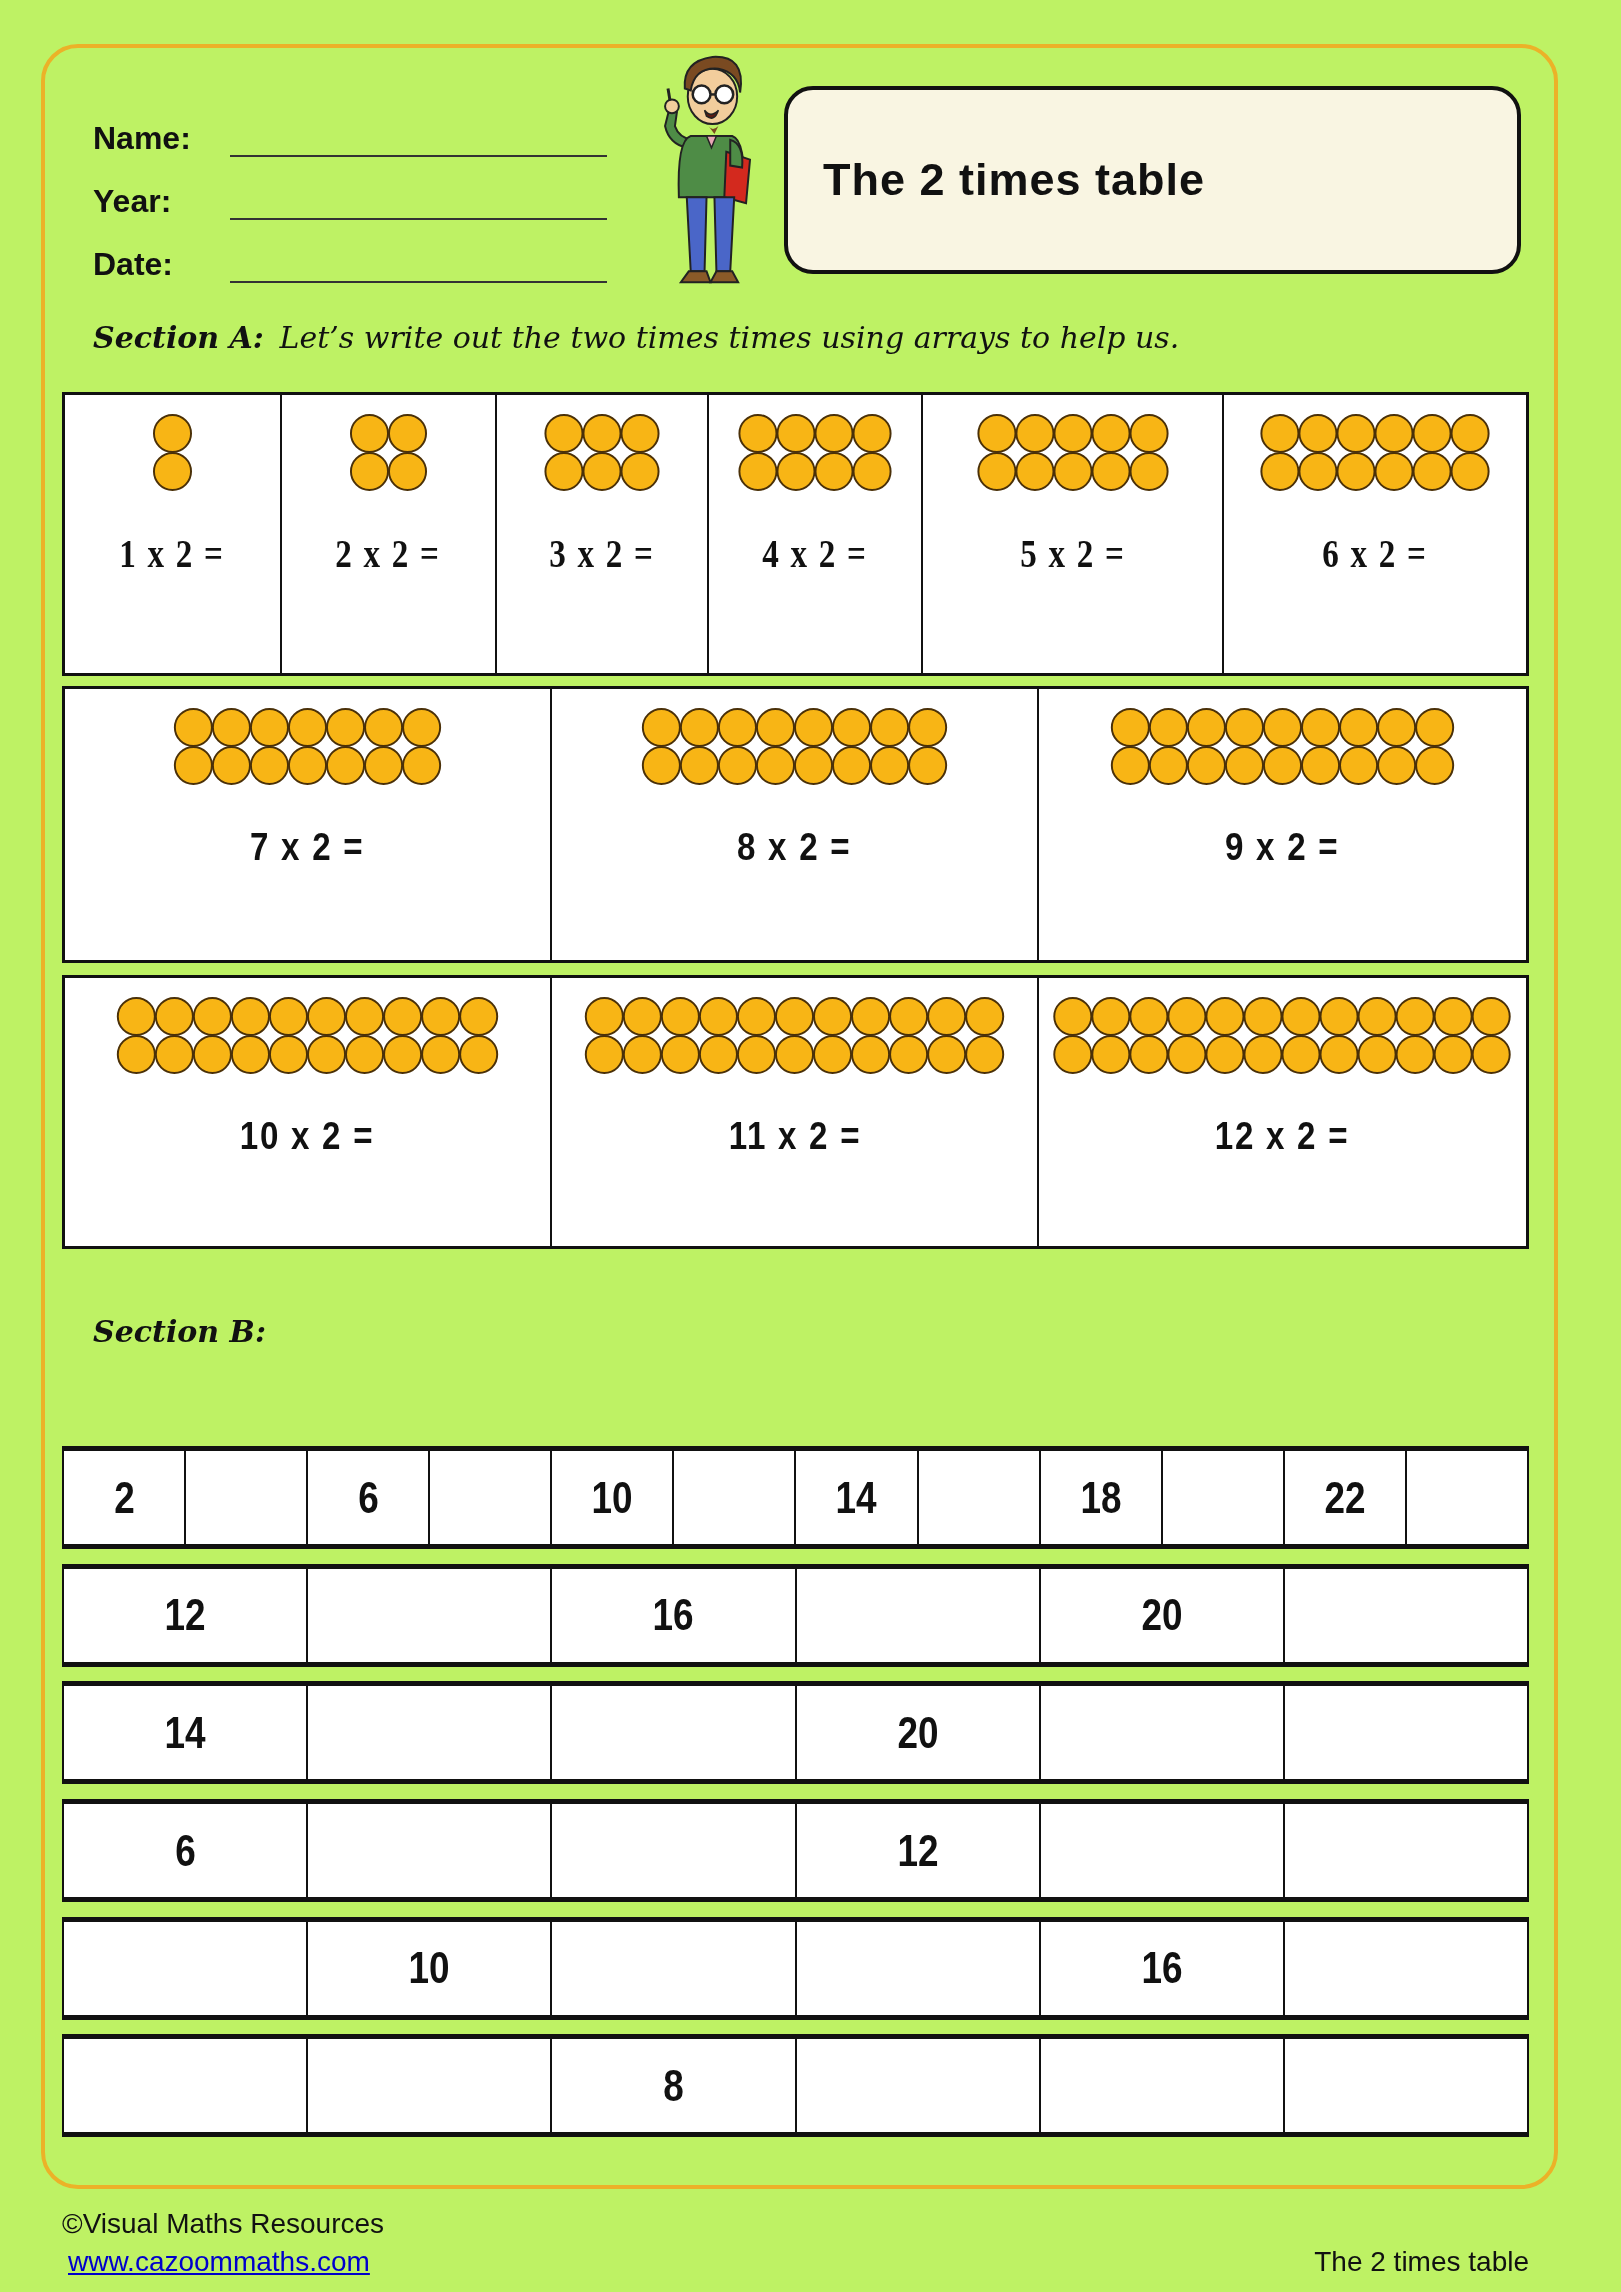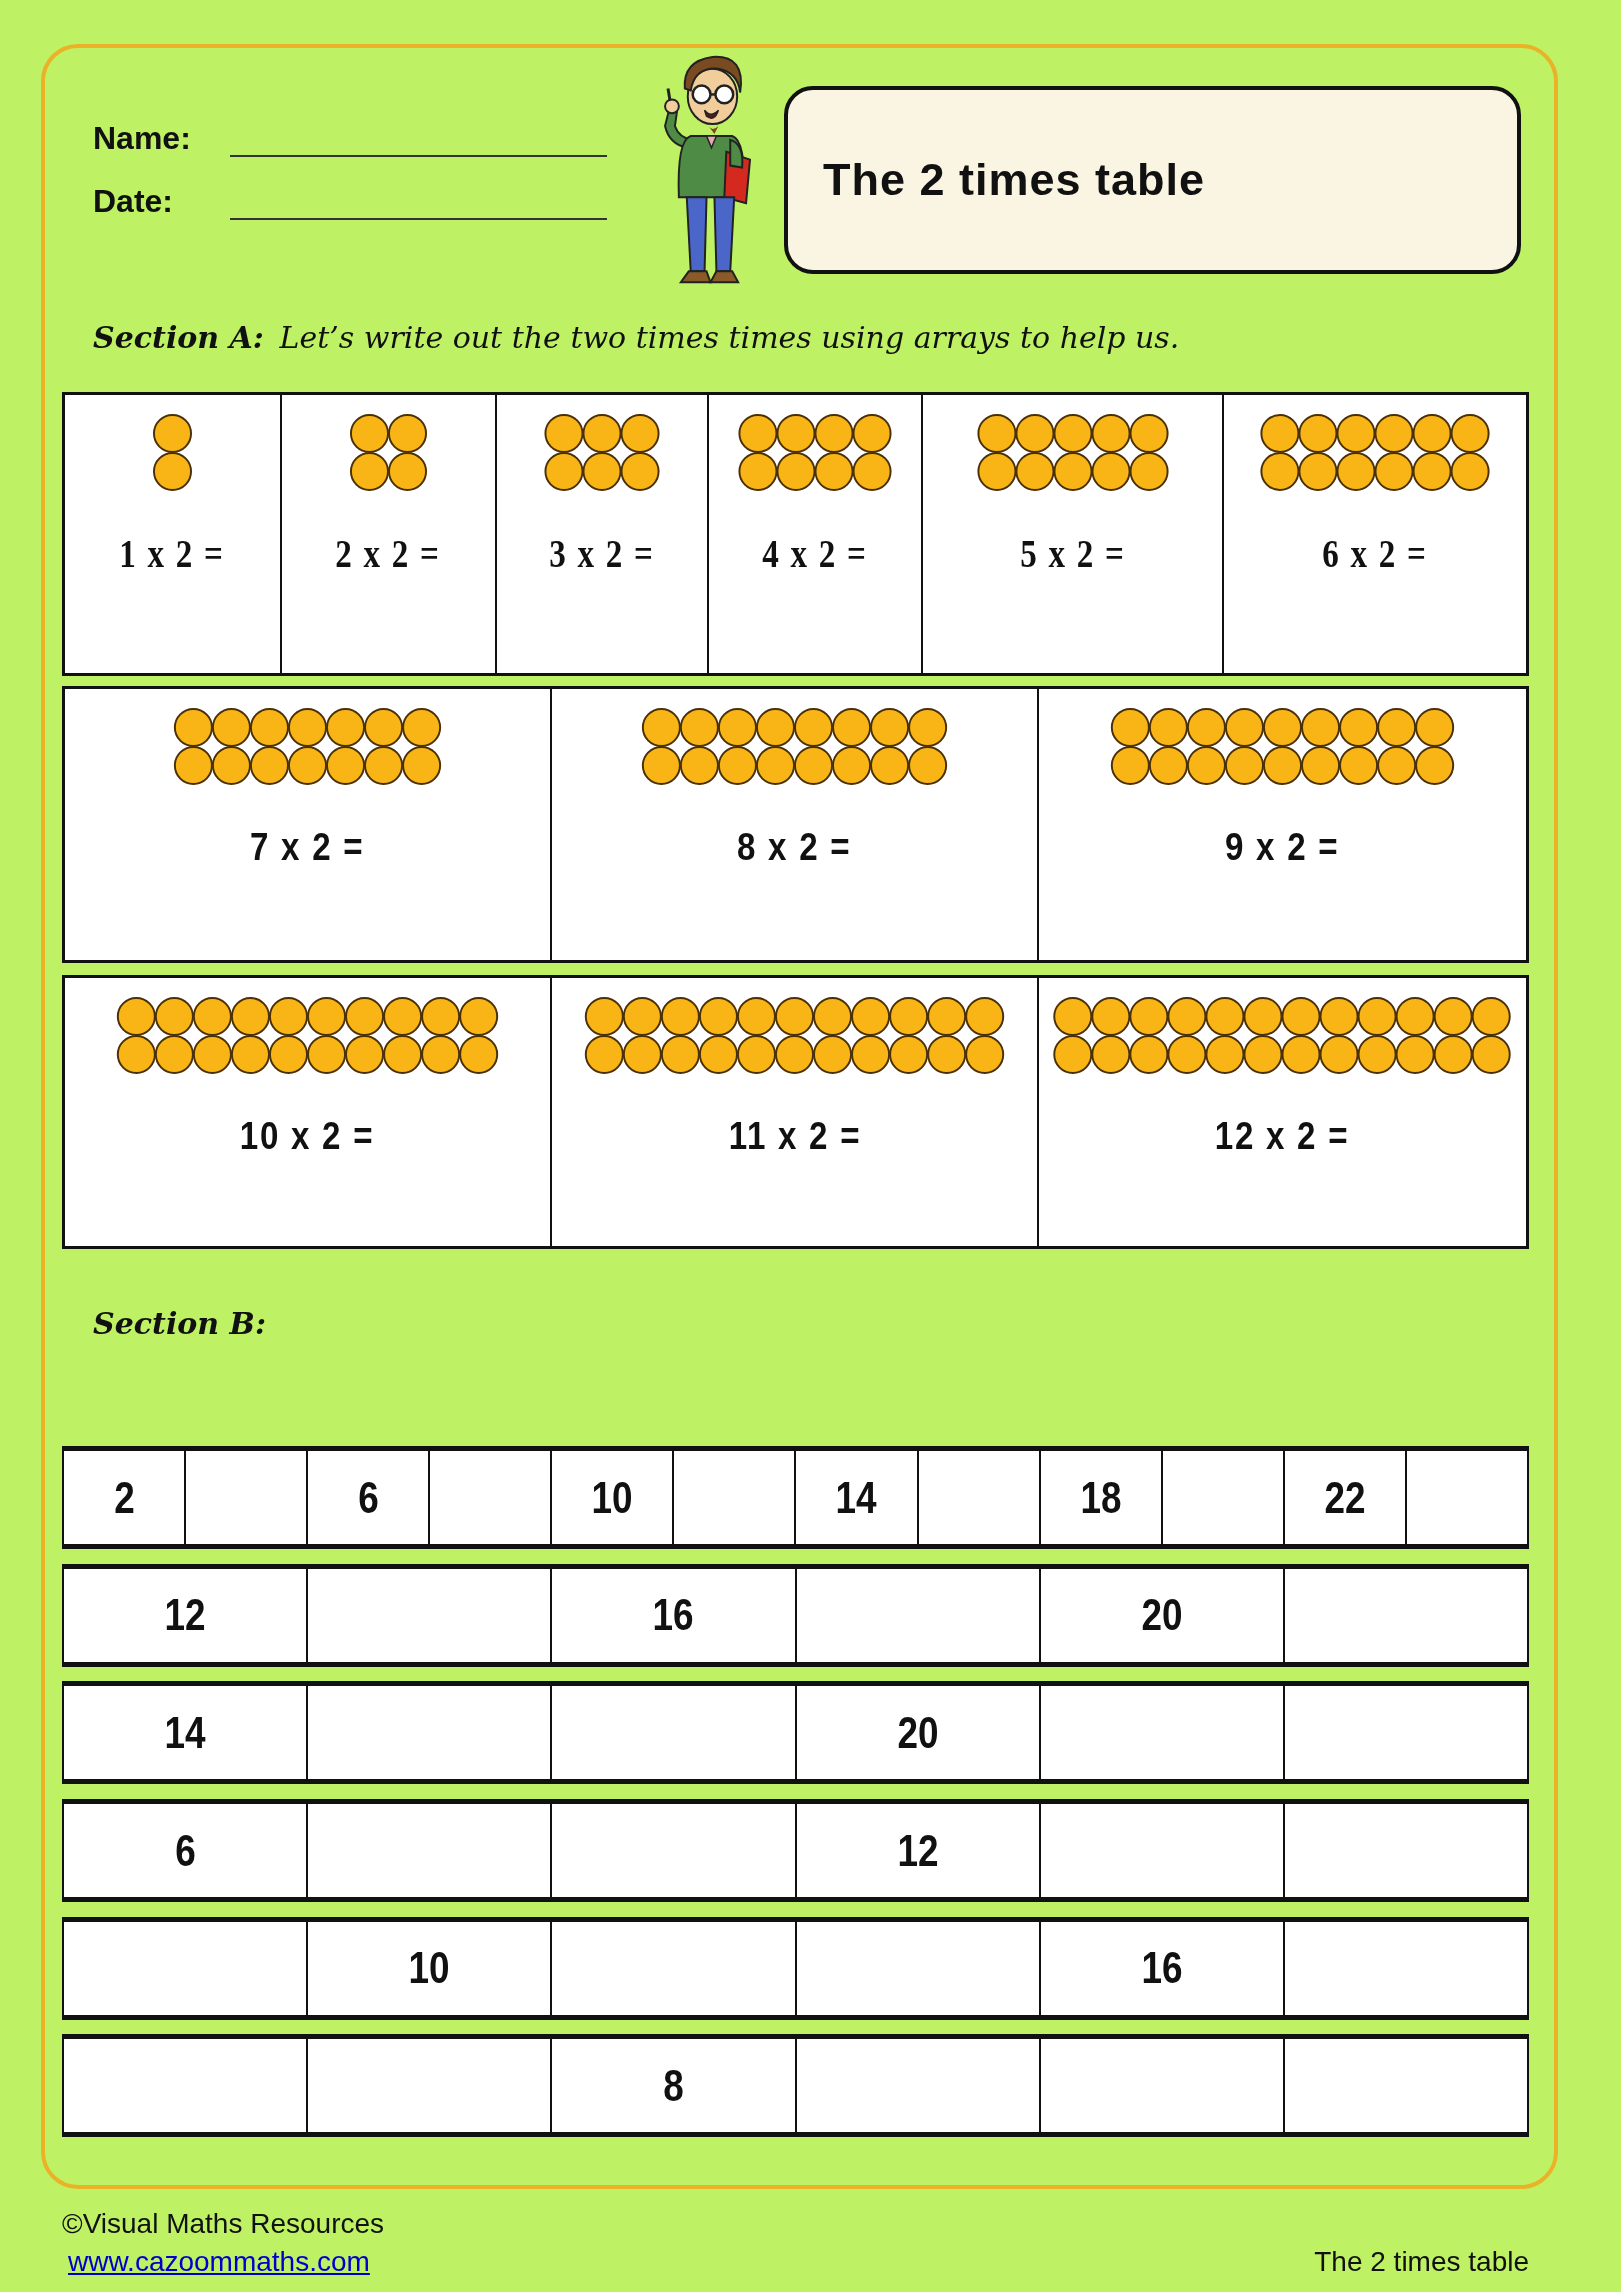--- a/index.html
+++ b/index.html
@@ -17,21 +17,21 @@
   .title-box{position:absolute;left:784px;top:86px;width:737px;height:188px;background:#F9F5E2;
              border:4.9px solid #111;border-radius:29px;box-sizing:border-box;}
   .title-text{position:absolute;left:35px;top:50%;transform:translateY(-50%);
               font-size:45px;font-weight:bold;letter-spacing:1px;}
   .logo{position:absolute;right:21.6px;top:15.7px;width:137px;text-align:center;}
   .logo-word{font-family:"Liberation Serif",serif;font-weight:bold;font-size:29px;margin-top:1px;}
 
   
   .sec-head{position:absolute;left:93px;font-family:"DejaVu Serif","Liberation Serif",serif;
             font-style:italic;font-size:30px;}
-  .sec-head .sec-label{font-weight:bold;margin-right:15.7px;}
+  .sec-head .sec-label{font-weight:bold;margin-right:15.7px;margin-top:8px;}
   .secA{top:320px;}
   .secB{top:1306px;display:flex;}
   .secB .sec-lines{line-height:1.40;}
 
   
   .arr{position:absolute;left:62px;width:1467px;display:flex;border:3.9px solid #111;
        box-sizing:border-box;background:#fff;}
   .arr1{top:392px;height:284px;font-family:Liberation Serif, serif;}
   .arr2{top:686px;height:277px;}
   .arr3{top:975px;height:274px;}
@@ -60,20 +60,24 @@
 </style>
 </head>
 <body>
 
 <div class="page">
   <div class="frame"></div>
 
   <div class="hdr-fields">
       <div class="field-row">
         <span class="field-label">Name:</span>
+        <span class="field-line"></span>
+      </div>
+      <div class="field-row">
+        <span class="field-label">Year:</span>
         <span class="field-line"></span>
       </div>
       <div class="field-row">
         <span class="field-label">Date:</span>
         <span class="field-line"></span>
       </div>
     </div>
 
   <div class="cartoon">
     <svg width="149" height="247" viewBox="0 0 150 250">

